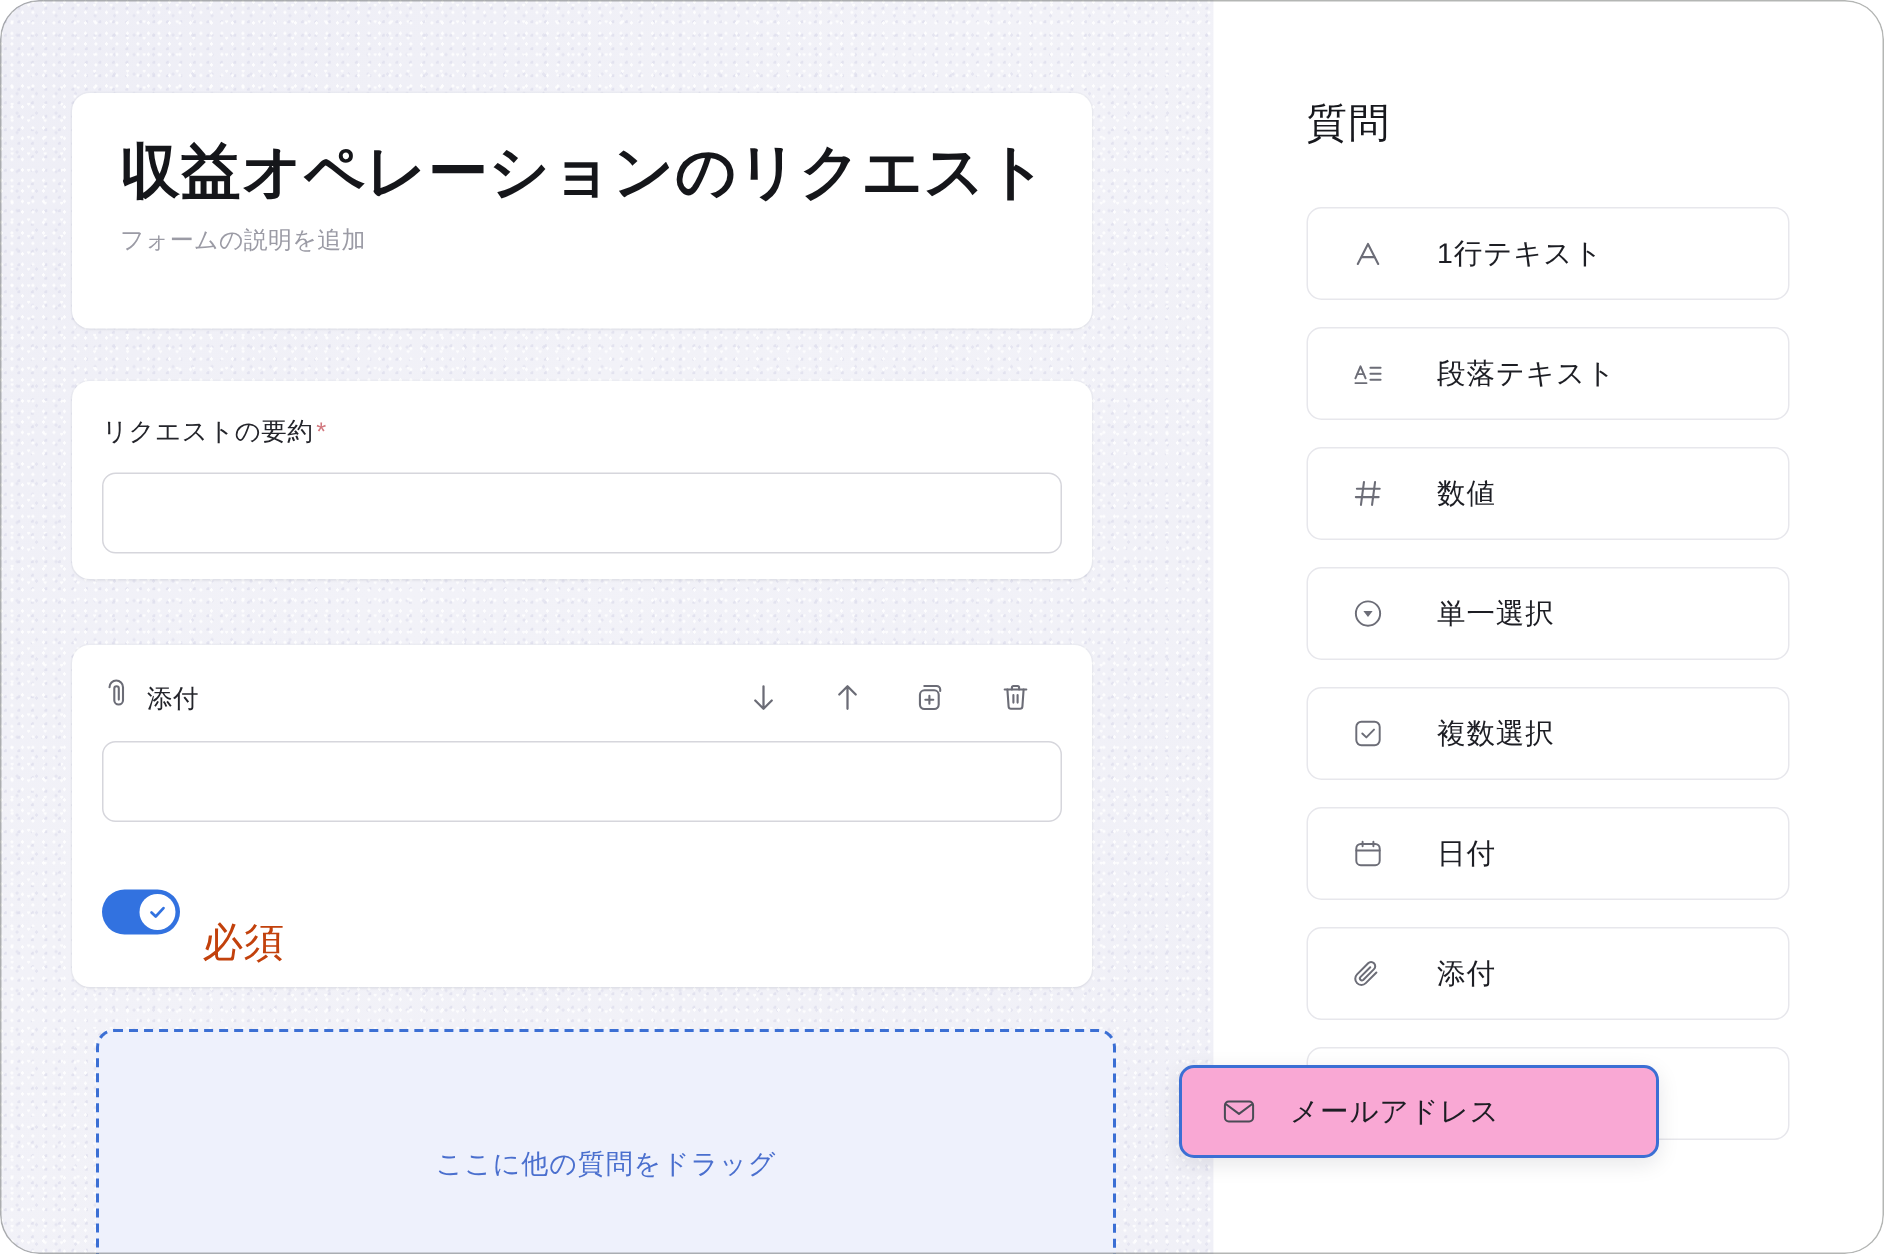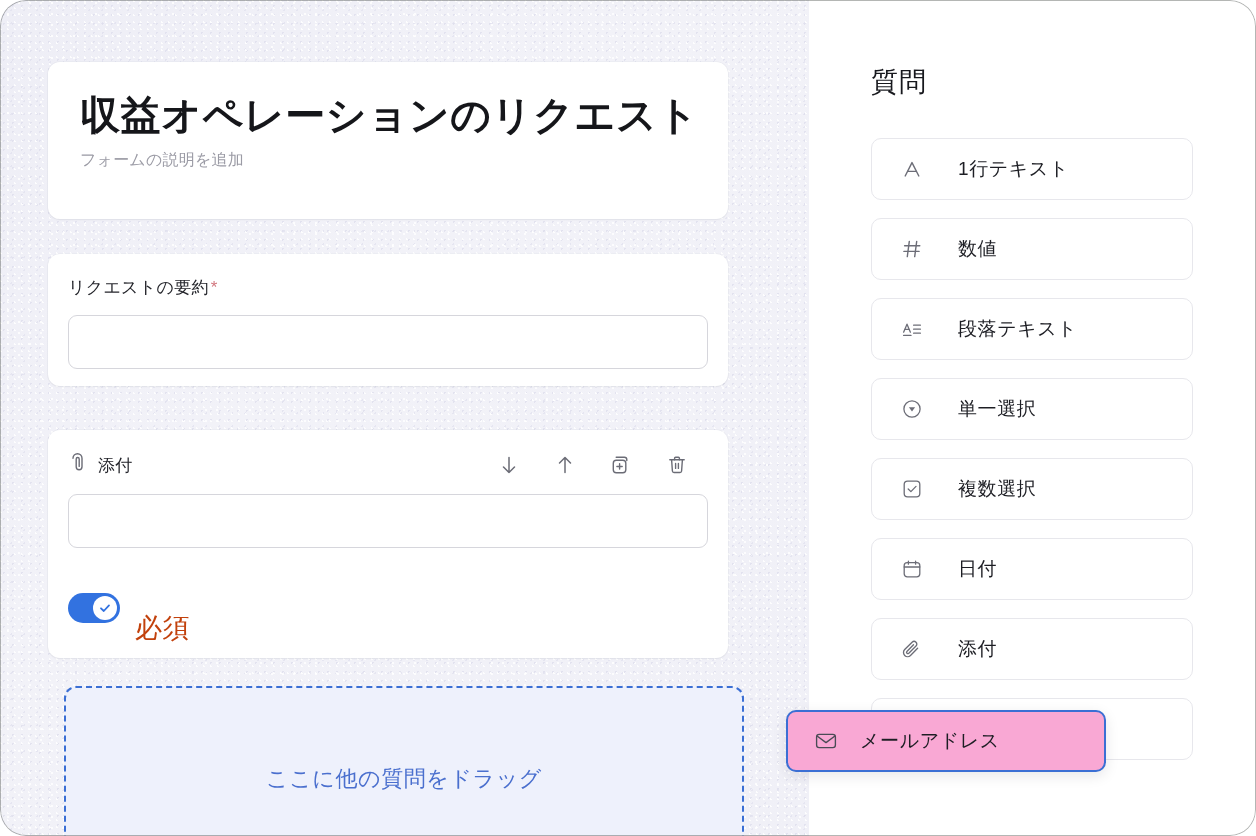--- a/index.html
+++ b/index.html
@@ -142,21 +142,21 @@
     height: 180px;
     border: 2px dashed #3b6fd4;
     border-radius: 12px;
     background: #eef1fc;
     display: flex;
     align-items: flex-start;
     justify-content: center;
     padding-top: 76px;
   }
   .dropzone-text {
-    font-size: 22px;
+    font-size: 18px;
     color: #4a6fce;
     letter-spacing: .6px;
   }
 
   
   .panel {
     position: absolute;
     left: 809px; top: 0;
     width: 447px;
     height: 836px;
@@ -323,38 +323,38 @@
           <svg width="22" height="22" viewBox="0 0 22 22" fill="none" stroke="#6c6d77" stroke-width="1.4" stroke-linecap="round" stroke-linejoin="round">
             <path d="M4.2 18 11 4.6 17.8 18"></path>
               <path d="M6.9 13.4h8.2"></path>
           </svg>
         </span>
         <span class="pi-label">1行テキスト</span>
       </div>
 
       <div class="palette-item">
         <span class="pi-icon">
-          <svg width="22" height="22" viewBox="0 0 22 22" fill="none" stroke="#6c6d77" stroke-width="1.4" stroke-linecap="round">
-            <path d="M8.3 3.4 6.3 18.6M15.7 3.4l-2 15.2"></path>
-            <path d="M3.6 7.8h15.2M2.9 13.4h15.2"></path>
-          </svg>
-        </span>
-        <span class="pi-label">数値</span>
-      </div>
-
-      <div class="palette-item">
-        <span class="pi-icon">
           <svg width="22" height="22" viewBox="0 0 22 22" fill="none" stroke="#6c6d77" stroke-width="1.3" stroke-linecap="round" stroke-linejoin="round">
             <path d="M2.6 14.2 6 6.2l3.4 8"></path>
               <path d="M4 11.4h4"></path>
               <path d="M2.6 17.4h7.4"></path>
             <path d="M12.6 7.2h6.8M12.6 11.2h6.8M12.6 15.2h6.8"></path>
           </svg>
         </span>
         <span class="pi-label">段落テキスト</span>
+      </div>
+
+      <div class="palette-item">
+        <span class="pi-icon">
+          <svg width="22" height="22" viewBox="0 0 22 22" fill="none" stroke="#6c6d77" stroke-width="1.4" stroke-linecap="round">
+            <path d="M8.3 3.4 6.3 18.6M15.7 3.4l-2 15.2"></path>
+            <path d="M3.6 7.8h15.2M2.9 13.4h15.2"></path>
+          </svg>
+        </span>
+        <span class="pi-label">数値</span>
       </div>
 
       <div class="palette-item">
         <span class="pi-icon">
           <svg width="22" height="22" viewBox="0 0 22 22" fill="none" stroke="#6c6d77" stroke-width="1.3">
             <circle cx="11" cy="11" r="8.1"></circle>
             <path d="M7.9 9.3h6.2L11 13.4z" fill="#6c6d77" stroke="none"></path>
           </svg>
         </span>
         <span class="pi-label">単一選択</span>

